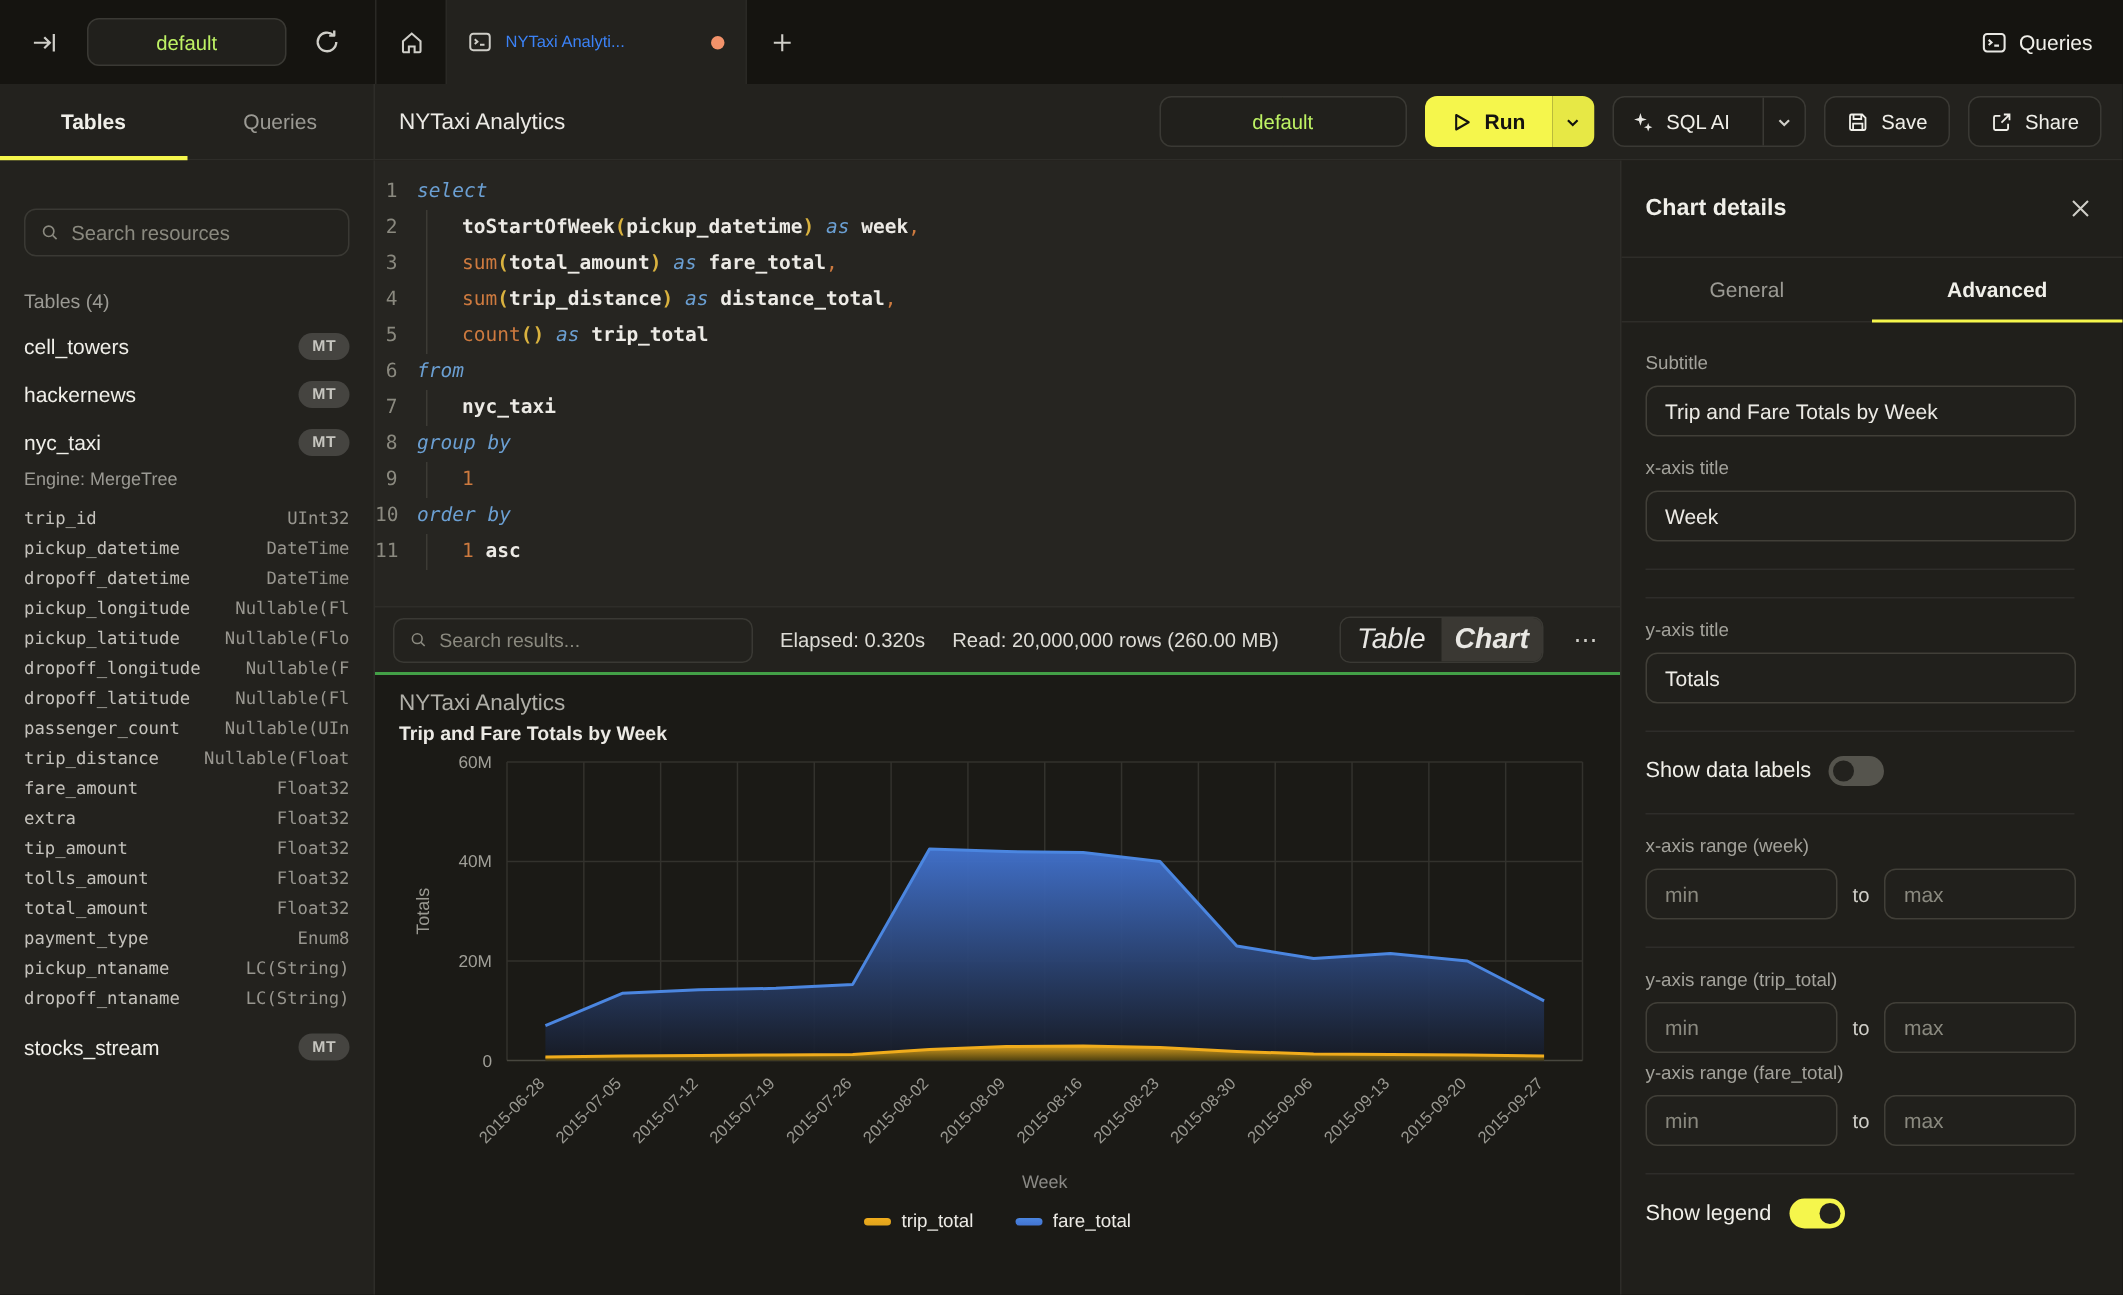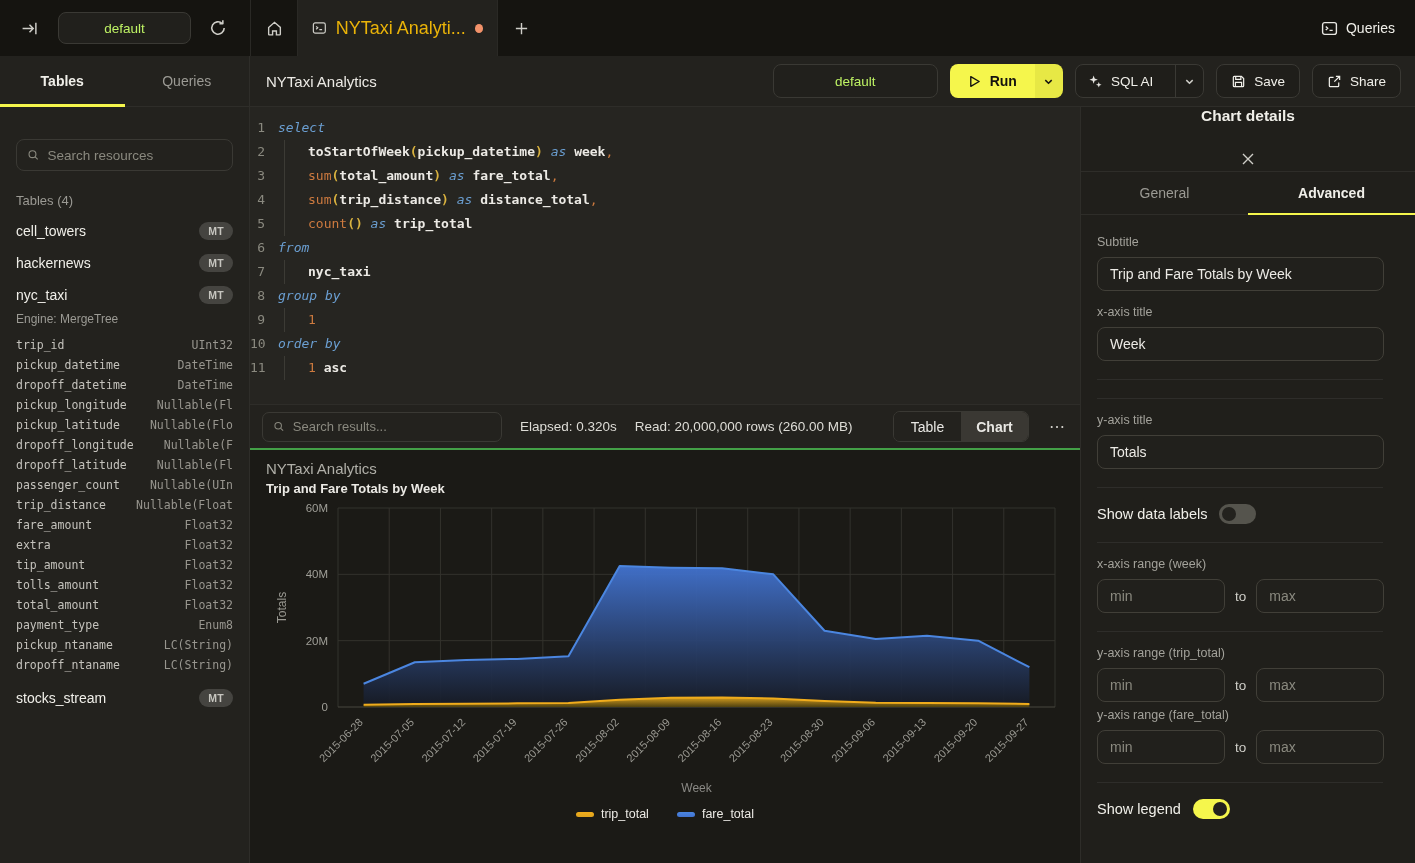--- a/index.html
+++ b/index.html
@@ -13,21 +13,21 @@
   #collapse-btn { position:absolute; left:18px; top:17px; width:22px; height:22px; }
   .select { display:flex; align-items:center; gap:8px; background:#21201c; border:1px solid #3a3934;
     border-radius:8px; padding:0 10px; height:32px; font-size:13.5px; color:#bef264; cursor:pointer;flex-direction:column; }
   #top-db-select { position:absolute; left:58px; top:12px; width:133px; }
   .select .grow { flex:1; }
   #refresh-btn { position:absolute; left:205px; top:15px; width:26px; height:26px; }
   #tabstrip { position:absolute; left:250px; top:0; height:56px; display:flex; }
   #home-tab { width:48px; height:56px; border-left:1px solid #2a2925; border-right:1px solid #2a2925; }
   #doc-tab { width:200px; height:56px; background:#23221e; display:flex; align-items:center; gap:9px;
     padding:0 14px; border-right:1px solid #2a2925; cursor:pointer; }
-  #doc-tab .tab-label { font-size:18px; color:#eab308; white-space:nowrap; flex:1; }
+  #doc-tab .tab-label { font-size:11px; color:#3b82f6; white-space:nowrap; flex:1; }
   .dirty-dot { width:9px; height:9px; border-radius:50%; background:#f2926a; }
   #add-tab { width:46px; height:56px; }
   #top-queries { position:absolute; right:20px; top:14px; height:28px; display:flex; align-items:center;
     gap:8px; font-size:14px; color:#f0efe9; cursor:pointer; }
 
   
   #toolbar { position:absolute; left:250px; top:56px; width:1165px; height:51px; background:#23221e;
     border-bottom:1px solid #2e2d29; display:flex; align-items:center; padding:0 14px 0 16px; gap:12px; }
   #doc-title { font-size:15px; color:#eceae5; flex:1; }
   #toolbar-db-select { width:165px; height:34px; }
@@ -89,39 +89,39 @@
   #results-bar { position:absolute; left:250px; top:404px; width:830px; height:46px; background:#23221e;
     border-top:1px solid #2e2d29; border-bottom:2px solid #43a047; display:flex; align-items:center;
     padding:0 12px; gap:18px; }
   #results-search { width:240px; height:30px; border:1px solid #3a3934; border-radius:7px; display:flex;
     align-items:center; gap:8px; padding:0 10px; color:#8a897f; }
   #results-search input { background:transparent; border:0; outline:none; color:#d8d7d0; font-size:13px; width:100%;
     font-family:"Liberation Sans", sans-serif; }
   #results-search input::placeholder { color:#8a897f; }
   .stat { font-size:13.5px; color:#dddcd6; white-space:nowrap; }
   #view-toggle { margin-left:auto; display:flex; height:31px; border:1px solid #3a3934; border-radius:7px; overflow:hidden; }
-  .view-btn { width:67px; display:flex; align-items:center; justify-content:center; font-size:14px;
-    color:#e8e7e3; background:#23221e; cursor:pointer; }
+  .view-btn { width:67px; display:flex; align-items:center; justify-content:center; font-size:19px;
+    color:#e8e7e3; background:#23221e; cursor:pointer;font-style:italic; }
   .view-btn.active { background:#3a3833; font-weight:bold; }
   #results-more { font-size:16px; color:#cfcec8; letter-spacing:1px; cursor:pointer; padding:0 2px; }
 
   
   #chart-section { position:absolute; left:250px; top:450px; width:830px; height:413px; background:#1b1a16; }
   #chart-title { position:absolute; left:16px; top:10px; font-size:15px; color:#b0afa8; }
   #chart-subtitle { position:absolute; left:16px; top:31px; font-size:13px; font-weight:bold; color:#eceae5; }
   #chart-svg { position:absolute; left:0; top:0; }
   #chart-legend { position:absolute; left:0; top:357px; width:830px; display:flex; justify-content:center; gap:28px; }
   .legend-item { display:flex; align-items:center; gap:7px; cursor:pointer; }
   .legend-swatch { width:18px; height:5px; border-radius:2.5px; }
   .legend-label { font-size:12.5px; color:#eceae5; }
 
   
   #panel { position:absolute; left:1080px; top:107px; width:335px; height:756px; background:#201f1b;
     border-left:1px solid #2e2d29; }
-  #panel-header { height:65px; border-bottom:1px solid #2e2d29; display:flex; align-items:center; padding:0 16px;flex-direction:column; }
+  #panel-header { height:65px; border-bottom:1px solid #2e2d29; display:flex; align-items:center; padding:0 16px; }
   #panel-title { font-size:15.5px; font-weight:bold; color:#f0efe9; flex:1; }
   #panel-close { width:24px; height:24px; color:#cfcec8; }
   #panel-tabs { height:43px; border-bottom:1px solid #2e2d29; display:flex; }
   .panel-tab { width:50%; display:flex; align-items:center; justify-content:center; font-size:14px;
     color:#9b9a94; cursor:pointer; position:relative; }
   .panel-tab.active { color:#f0efe9; font-weight:bold; }
   .panel-tab.active::after { content:""; position:absolute; left:0; right:0; bottom:-1px; height:2.5px; background:#f5f64c; }
   #panel-body { padding:6px 32px 0 16px; }
   .field-label { font-size:12.5px; color:#a3a29b; margin:14px 0 8px; }
   .text-input { width:287px; height:34px; background:#21201c; border:1px solid #413f38; border-radius:8px;

